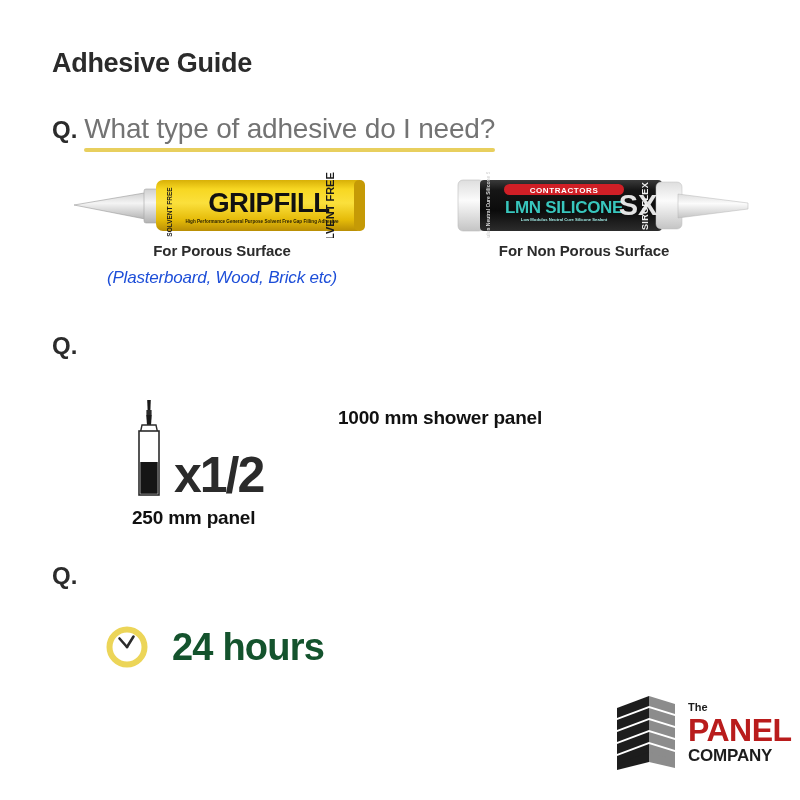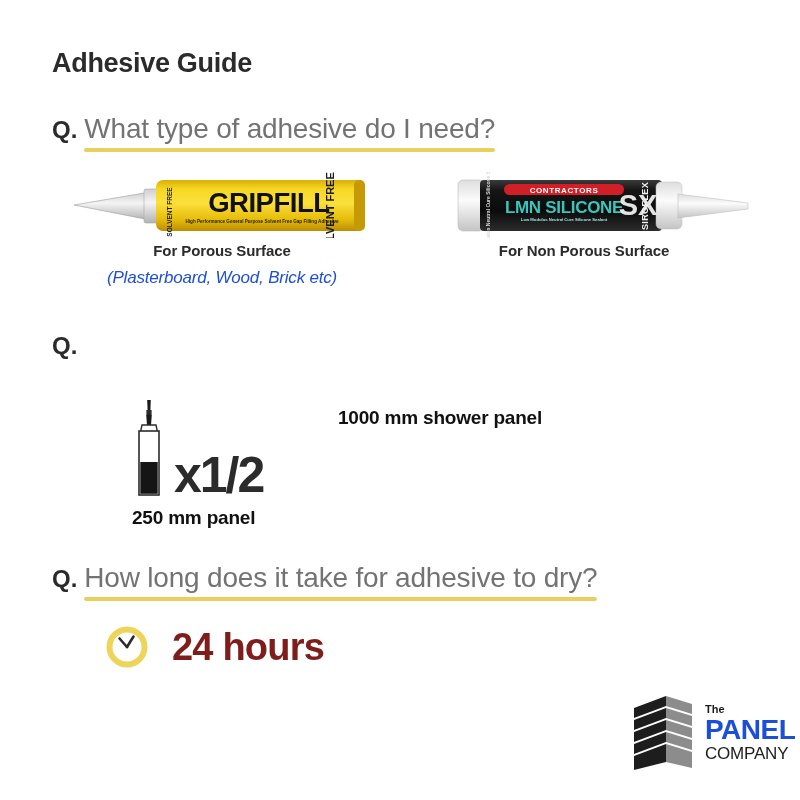--- a/index.html
+++ b/index.html
@@ -150,53 +150,53 @@
     position: absolute;
     left: 104px;
     top: 624px;
     display: flex;
     align-items: center;
   }
   #clock-icon { display: block; }
   #dry-answer-text {
     font-size: 38px;
     font-weight: bold;
-    color: #7f1d1d;
+    color: #14532d;
     margin-left: 22px;
     letter-spacing: -0.8px;
   }
 
   
   #brand-logo {
     position: absolute;
-    left: 632px;
+    left: 615px;
     top: 694px;
     display: flex;
     align-items: center;
   }
   .logo-wordmark {
     margin-left: 9px;
     line-height: 1;
   }
   .logo-the {
     font-size: 11px;
     font-weight: bold;
     color: #1d1d1d;
     letter-spacing: 0px;
   }
   .logo-panel {
-    font-size: 28px;
-    font-weight: bold;
-    color: #1d4ed8;
+    font-size: 32px;
+    font-weight: bold;
+    color: #b91c1c;
     letter-spacing: -0.5px;
     margin-top: 1px;
   }
   .logo-company {
     font-size: 17px;
-    font-weight: normal;
+    font-weight: bold;
     color: #1d1d1d;
     letter-spacing: -0.2px;
     margin-top: 1px;
   }
 </style>
 </head>
 <body>
 
 <div class="page">
 
@@ -317,21 +317,20 @@
     <div class="qty-caption">250 mm panel</div>
   </div>
 
   <div class="qty-group" id="qty-group-two">
     <div class="qty-caption">1000 mm shower panel</div>
   </div>
 
   <div class="question" id="question-3">
     <span class="q-mark">Q.</span>
     <span class="q-text-wrap">
-      <span class="q-text">How long does it take for adhesive to dry?</span>
       <span class="q-underline"></span>
     </span>
   </div>
 
   <div id="dry-answer">
     <svg id="clock-icon" width="46" height="46" viewBox="0 0 46 46">
       <circle cx="23" cy="23" r="17.5" fill="none" stroke="#ecd558" stroke-width="6"></circle>
       <line x1="23" y1="23" x2="15.5" y2="14.5" stroke="#2b2b2b" stroke-width="2.6" stroke-linecap="round"></line>
       <line x1="23" y1="23" x2="29.5" y2="12.5" stroke="#2b2b2b" stroke-width="2.6" stroke-linecap="round"></line>
     </svg>

